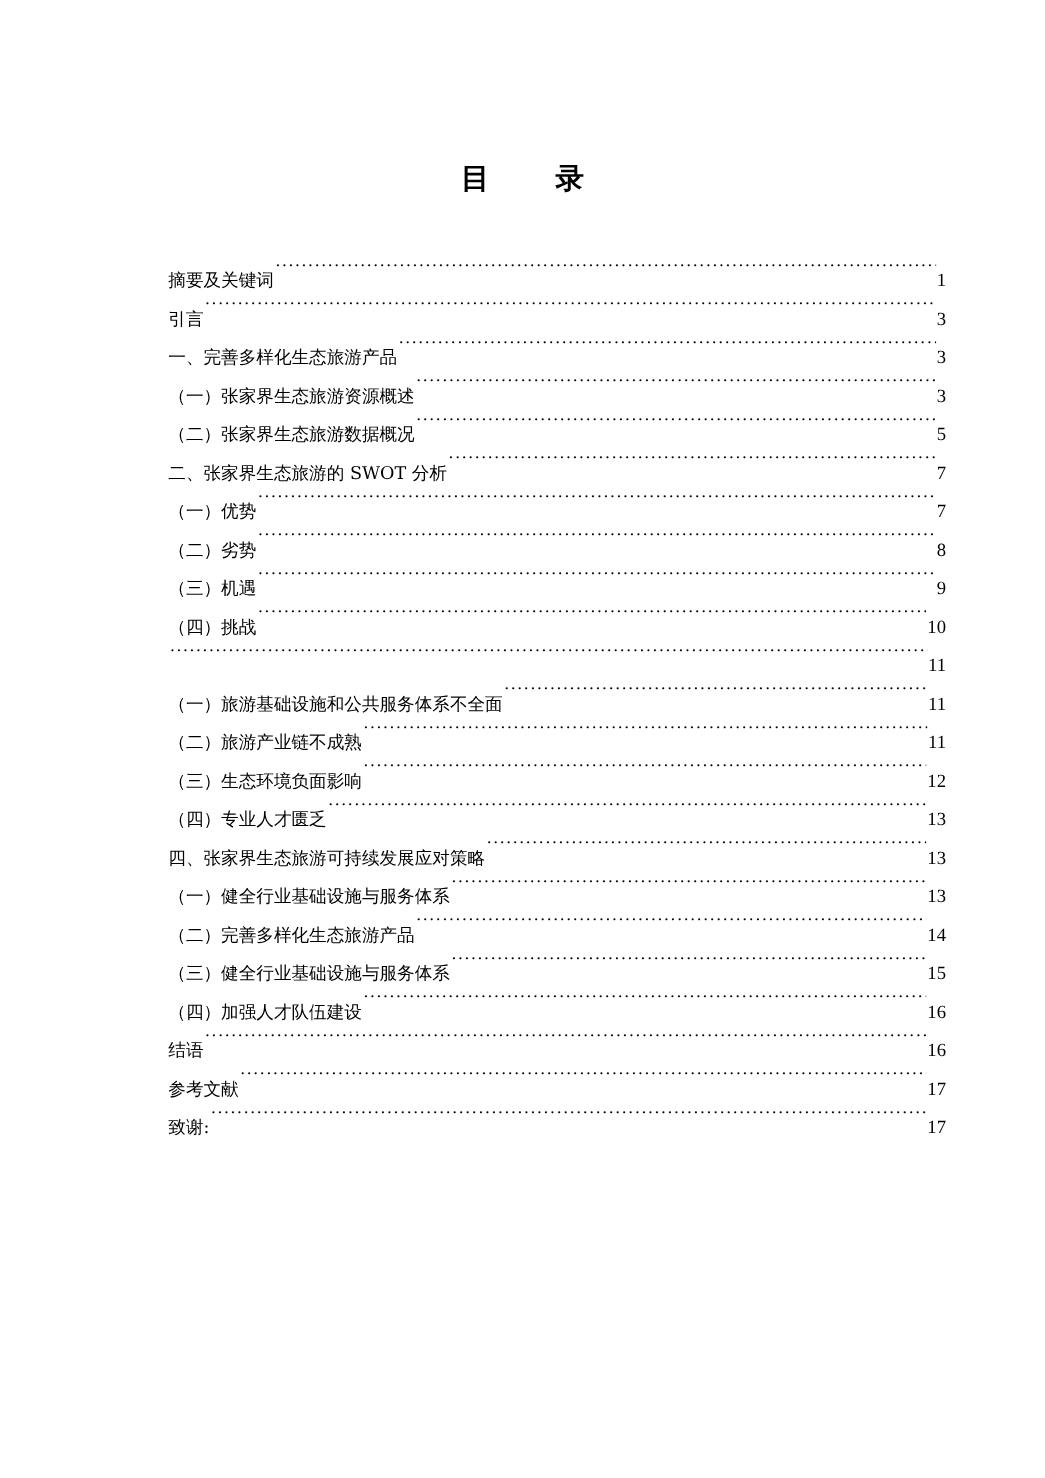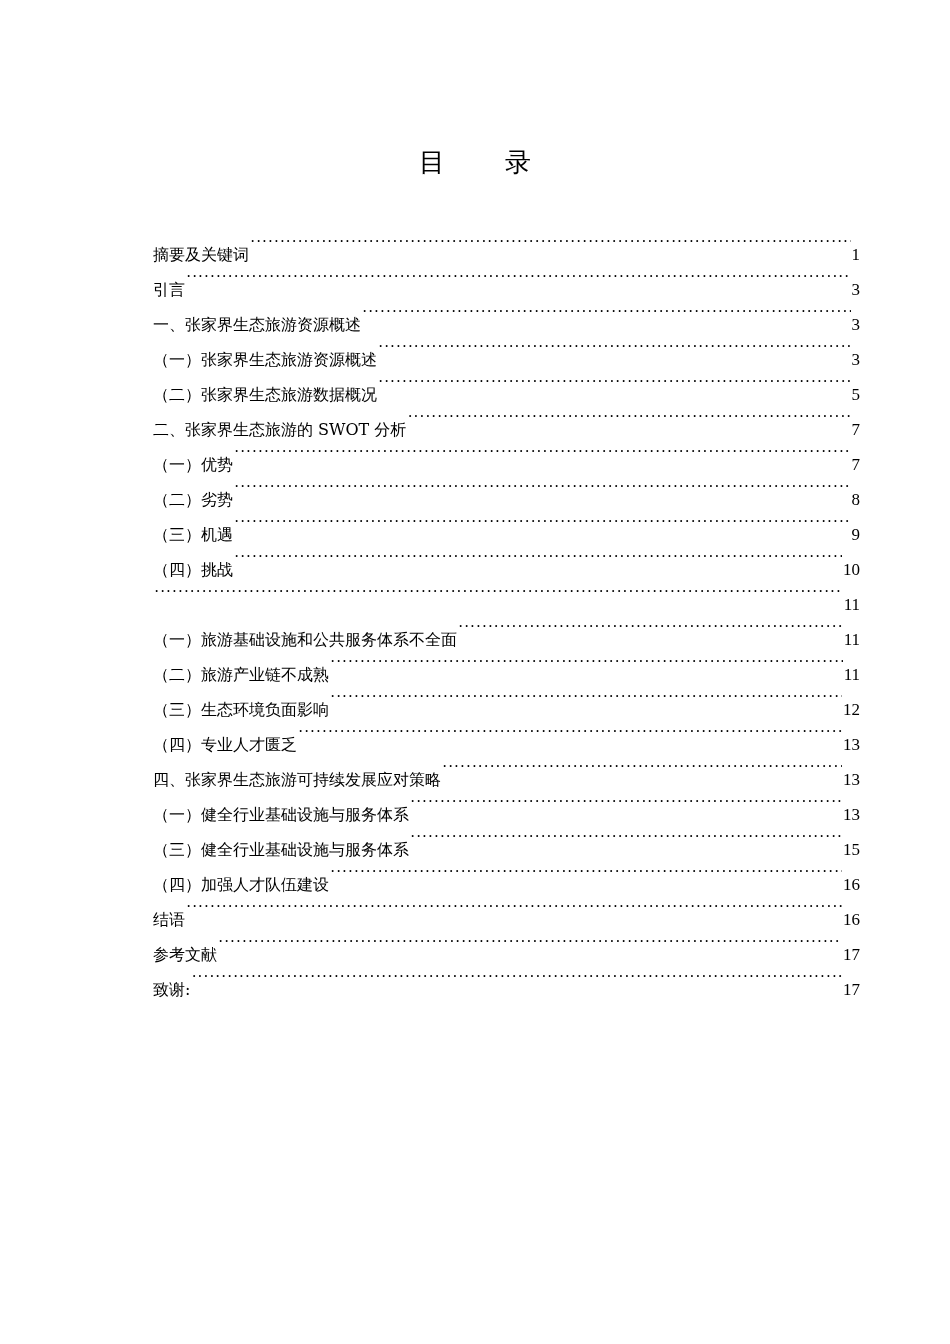--- a/index.html
+++ b/index.html
@@ -1,19 +1,19 @@
 <!DOCTYPE html>
 <html><head>
   <meta charset="utf-8">
   <style>
     html, body { margin: 0; padding: 0; background: #ffffff; }
     body { width: 950px; height: 1344px; position: relative; overflow: hidden;
       font-family: "DejaVu Serif", "Liberation Serif", serif; color: #000; }
     .title { position: absolute; top: 145px; left: 0; width: 100%; text-align: center;
-      font-size: 26px; font-weight: normal; letter-spacing: 0; }
+      font-size: 26px; font-weight: bold; letter-spacing: 0; }
     .title span { display: inline-block; }
     .title .gap { width: 60px; }
     .toc { position: absolute; top: 234px; left: 137px; width: 723px; }
     .row { display: flex; align-items: baseline; height: 35px; font-size: 16px;
       line-height: 26px; white-space: nowrap; margin-left: 16px; }
     .row.sub { padding-left: 0; justify-content: flex-end; }
     .label { flex: 0 0 auto; }
     .dots { flex: 1 1 auto; overflow: hidden; margin: 0 1px; position: relative; height: 26px; }
     .dots::before { content: "··················································································································································································";
       position: absolute; left: 0; bottom: 5px; font-family: "Liberation Serif", serif;
@@ -32,21 +32,21 @@
       <span class="label">摘要及关键词</span>
       <span class="dots"></span>
       <span class="page">1</span>
     </div>
   <div class="row">
       <span class="label">引言</span>
       <span class="dots"></span>
       <span class="page">3</span>
     </div>
   <div class="row">
-      <span class="label">一、张家界生态旅游资源概述</span>
+      <span class="label">一、完善多样化生态旅游产品</span>
       <span class="dots"></span>
       <span class="page">3</span>
     </div>
   <div class="row sub">
       <span class="label">（一）张家界生态旅游资源概述</span>
       <span class="dots"></span>
       <span class="page">3</span>
     </div>
   <div class="row sub">
       <span class="label">（二）张家界生态旅游数据概况</span>
@@ -106,20 +106,25 @@
       <span class="label">四、张家界生态旅游可持续发展应对策略</span>
       <span class="dots"></span>
       <span class="page">13</span>
     </div>
   <div class="row sub">
       <span class="label">（一）健全行业基础设施与服务体系</span>
       <span class="dots"></span>
       <span class="page">13</span>
     </div>
   <div class="row sub">
+      <span class="label">（二）完善多样化生态旅游产品</span>
+      <span class="dots"></span>
+      <span class="page">14</span>
+    </div>
+  <div class="row sub">
       <span class="label">（三）健全行业基础设施与服务体系</span>
       <span class="dots"></span>
       <span class="page">15</span>
     </div>
   <div class="row sub">
       <span class="label">（四）加强人才队伍建设</span>
       <span class="dots"></span>
       <span class="page">16</span>
     </div>
   <div class="row">

